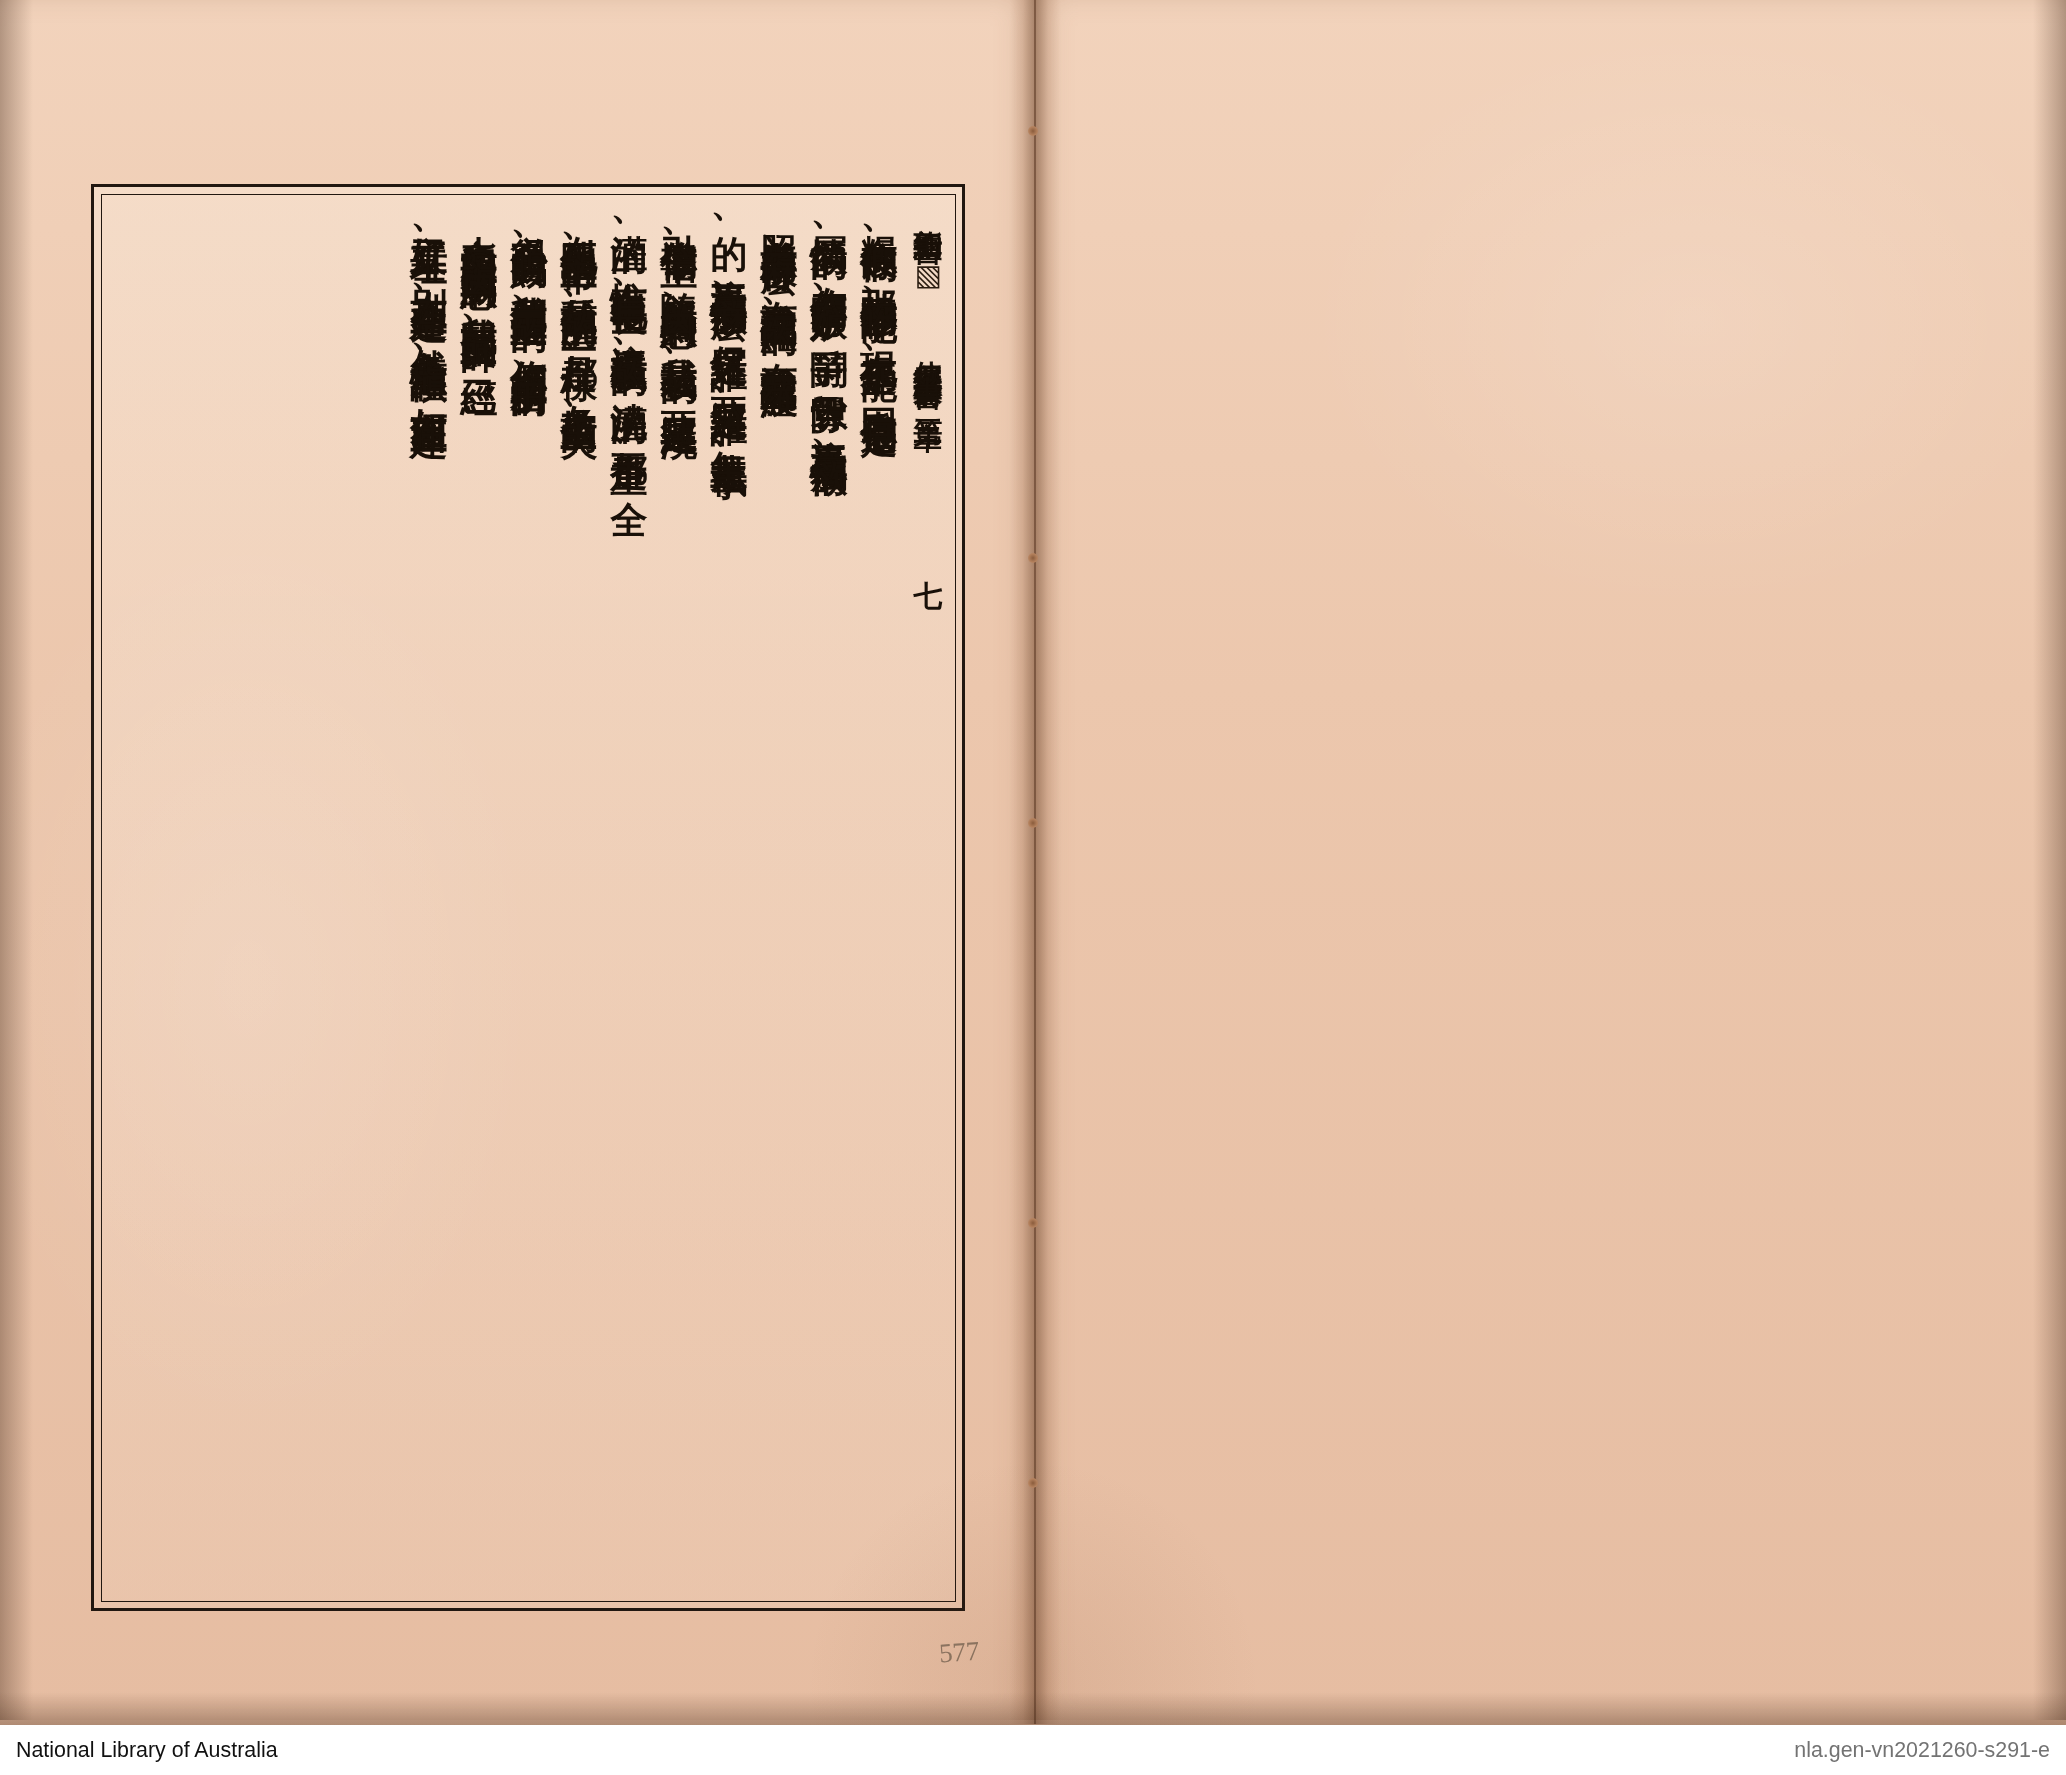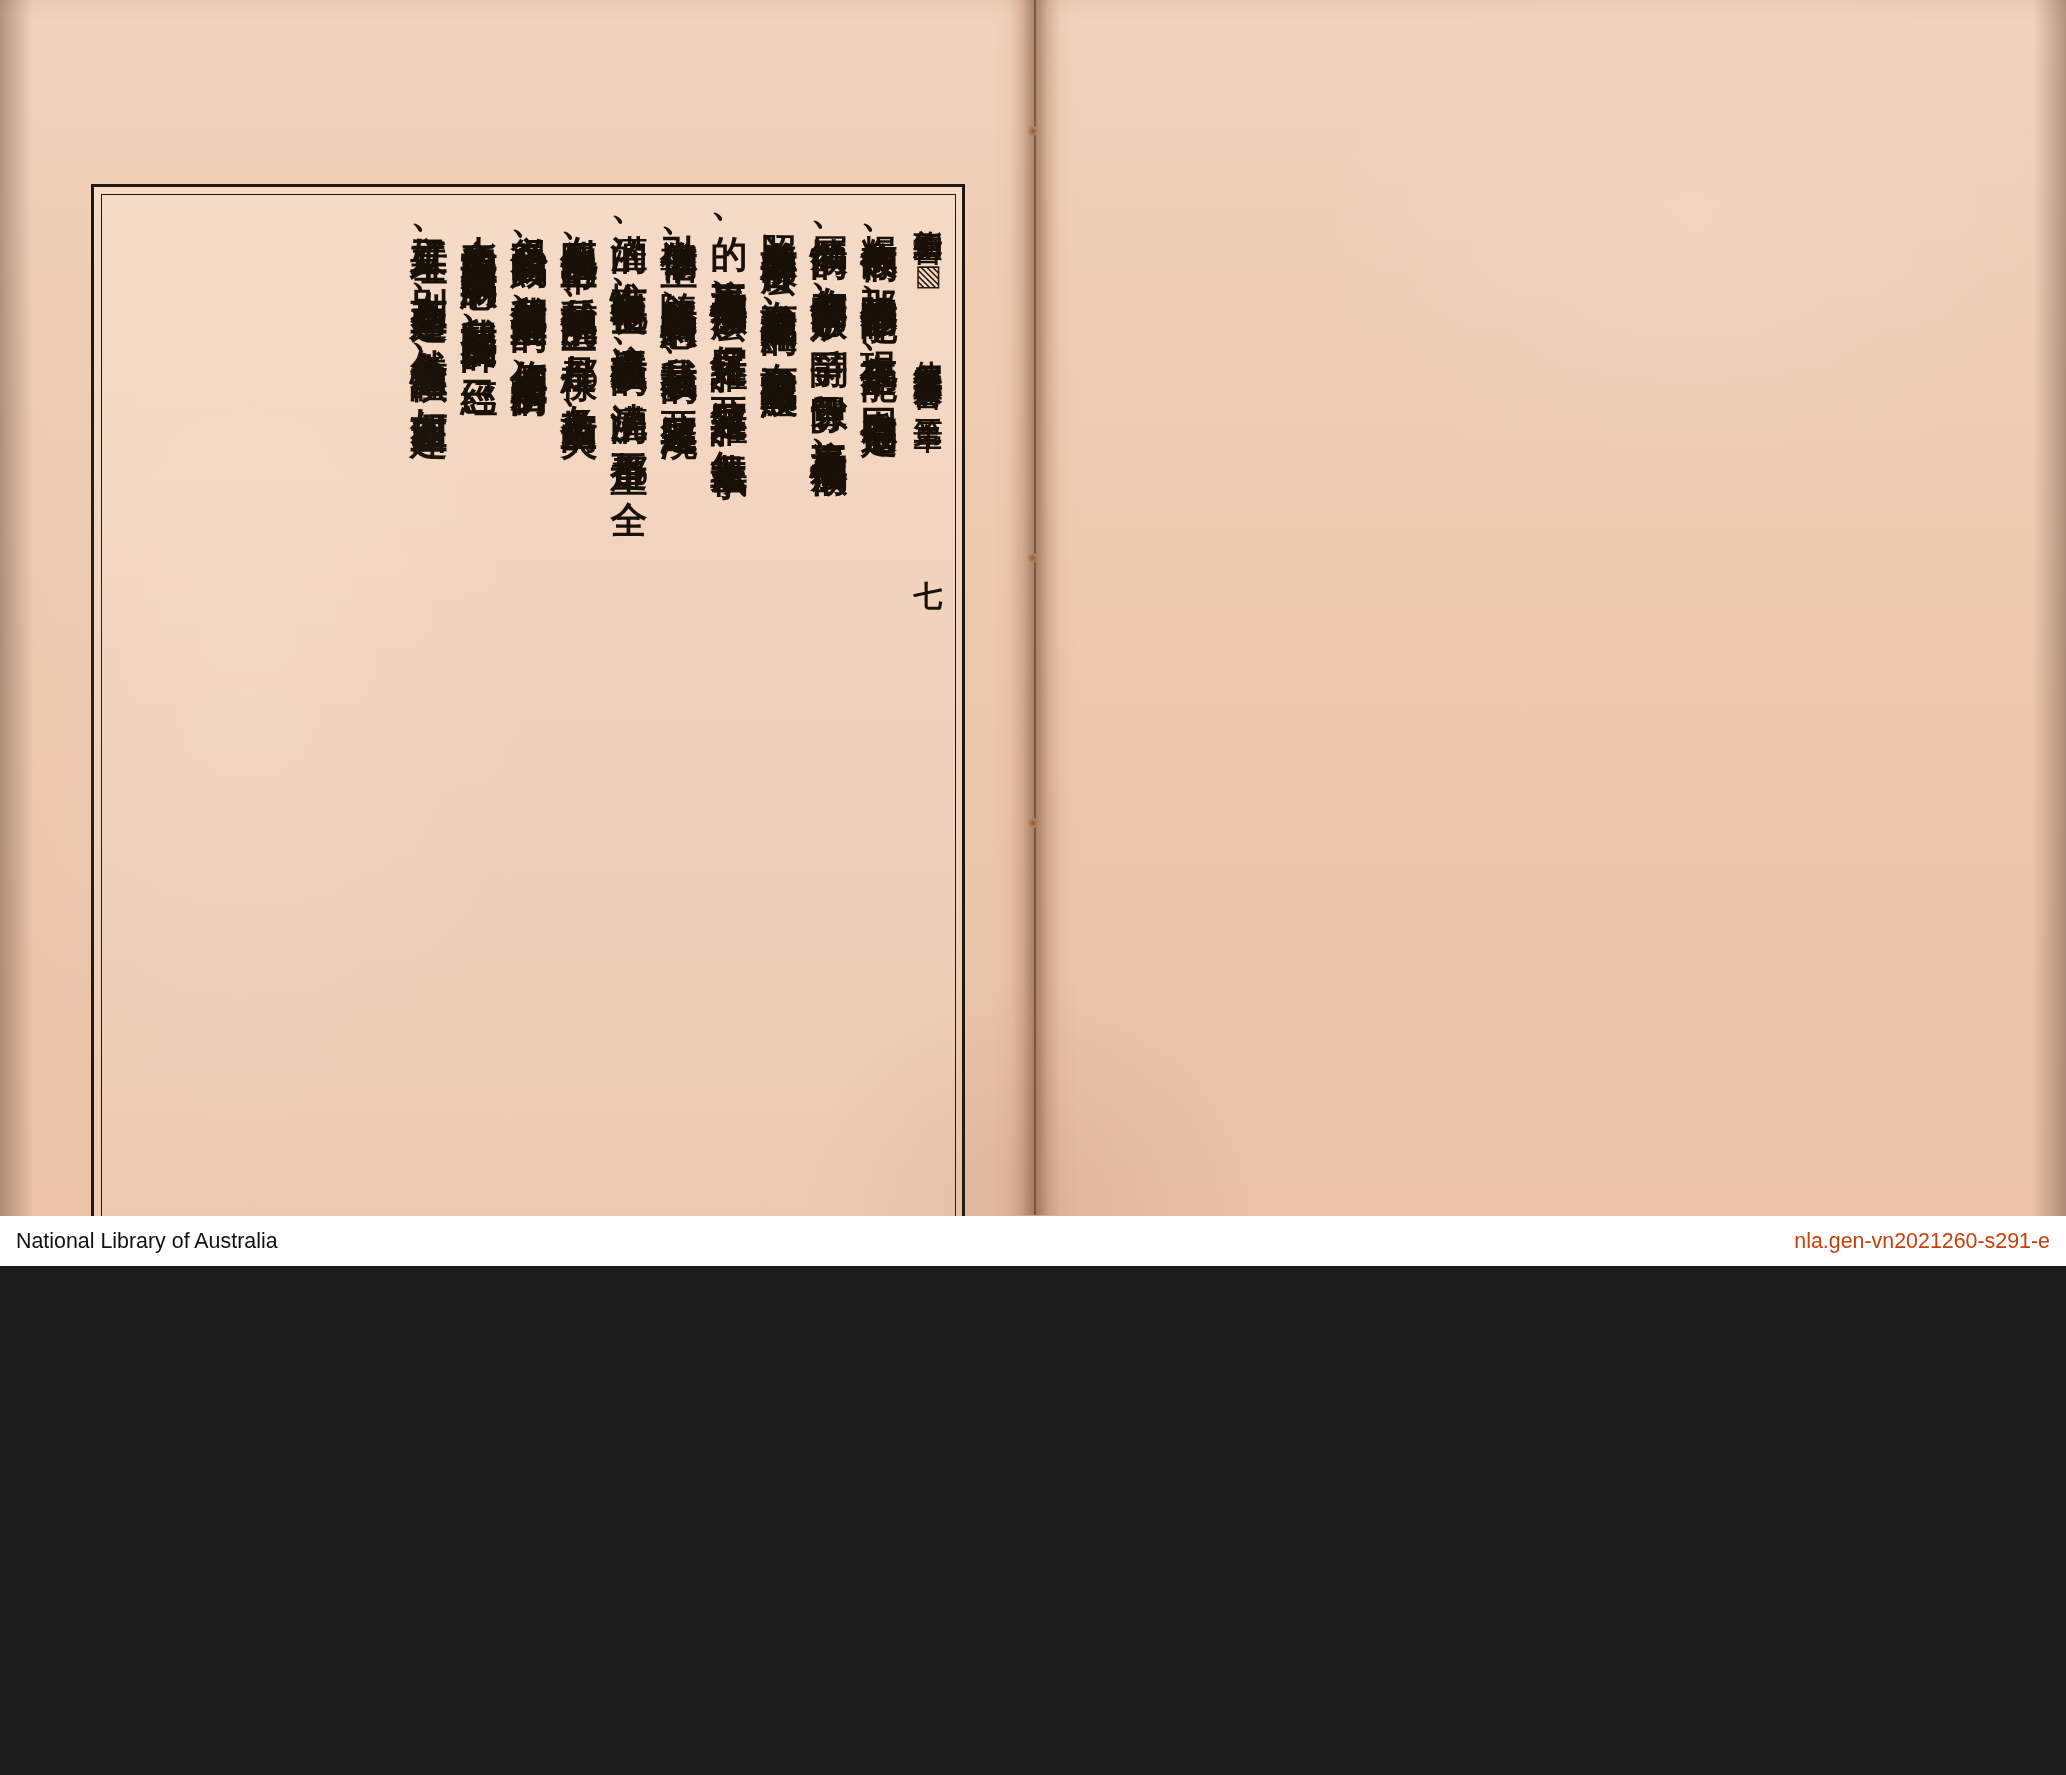--- a/index.html
+++ b/index.html
@@ -11,21 +11,21 @@
     width: 2066px;
     height: 1775px;
     font-family: "DejaVu Sans", sans-serif;
     overflow: hidden;
   }
 
   
   #scan {
     position: relative;
     width: 2066px;
-    height: 1266px;
+    height: 1775px;
     background: #e8c3ab;
     background-image:
       radial-gradient(ellipse at 30% 20%, #f0cfb8 0%, #e6bfa6 45%, #dcb195 100%);
     overflow: hidden;
   }
 
   
   #scan::after {
     content: "";
     position: absolute;
@@ -160,21 +160,21 @@
     display: flex;
     align-items: center;
     justify-content: space-between;
     padding: 0 16px;
     box-sizing: border-box;
     font-family: "Liberation Sans", sans-serif;
     font-size: 21.4px;
     color: #111111;
     z-index: 10;
   }
-  #footer .right { color: #c2410c; text-align: right; }
+  #footer .right { color: #737373; text-align: right; }
 
   
   .edge-shadow-left {
     position: absolute; left: 0; top: 0; width: 33px; height: 1720px;
     background: linear-gradient(to right, rgba(60,35,20,0.35), rgba(60,35,20,0));
     z-index: 5; pointer-events: none;
   }
   .edge-shadow-right {
     position: absolute; right: 0; top: 0; width: 33px; height: 1720px;
     background: linear-gradient(to left, rgba(60,35,20,0.35), rgba(60,35,20,0));

